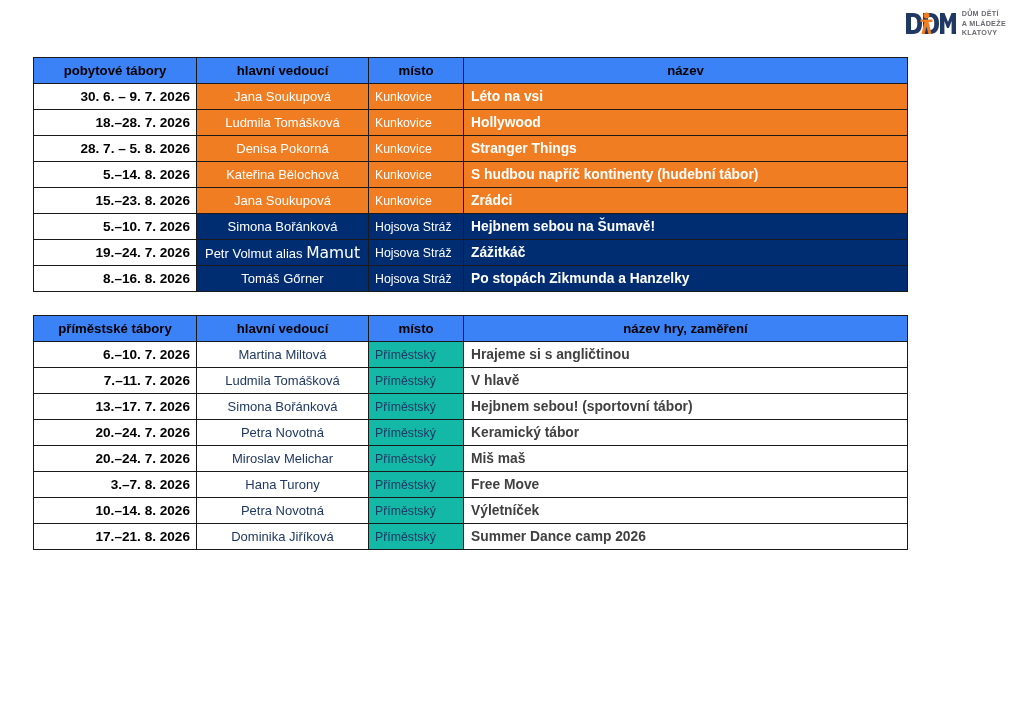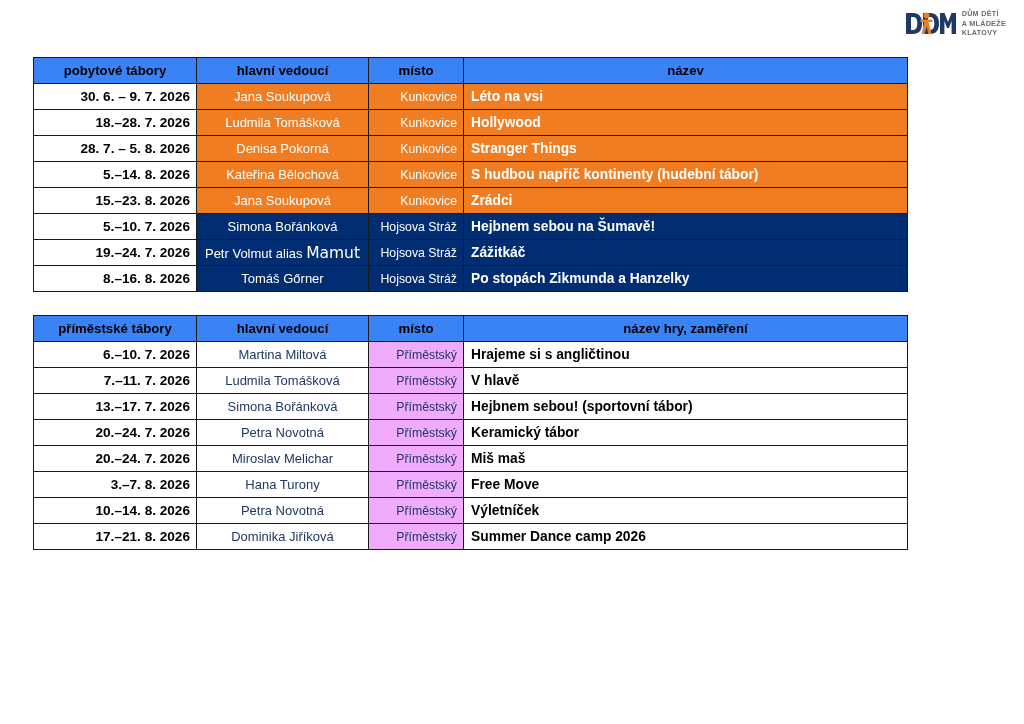--- a/index.html
+++ b/index.html
@@ -70,37 +70,37 @@
 
   td.date {
     background: #ffffff;
     color: #000;
     font-weight: bold;
     text-align: right;
     padding-left: 7px;
     font-size: 13.6px;
   }
   td.lead  { text-align: center; font-weight: normal; font-size: 13px; }
-  td.place { text-align: right; font-weight: normal; font-size: 12.3px; }
+  td.place { text-align: left; font-weight: normal; font-size: 12.3px; }
   td.name  { text-align: left; font-weight: bold; font-size: 13.8px; padding-left: 7px; }
 
   
   tr.r-orange td.lead,
   tr.r-orange td.place,
   tr.r-orange td.name { background: #F07D22; color: #ffffff; }
 
   
   tr.r-navy td.lead,
   tr.r-navy td.place,
   tr.r-navy td.name { background: #002D72; color: #ffffff; }
 
   
   tr.r-plain td.lead  { background:#fff; color:#1F3864; }
-  tr.r-plain td.place { background:#f0abfc; color:#1F3864; }
-  tr.r-plain td.name  { background:#fff; color:#000000; }
+  tr.r-plain td.place { background:#14b8a6; color:#1F3864; }
+  tr.r-plain td.name  { background:#fff; color:#404040; }
 
   .alias-small { font-size: 13px; }
   .alias-big { font-size: 15.5px; font-family:"DejaVu Sans", sans-serif; font-weight: normal; }
 
   
   .footer { position: absolute; left: 0; top: 545px; width: 1024px; height: 179px; }
 </style>
 </head>
 <body>
 

